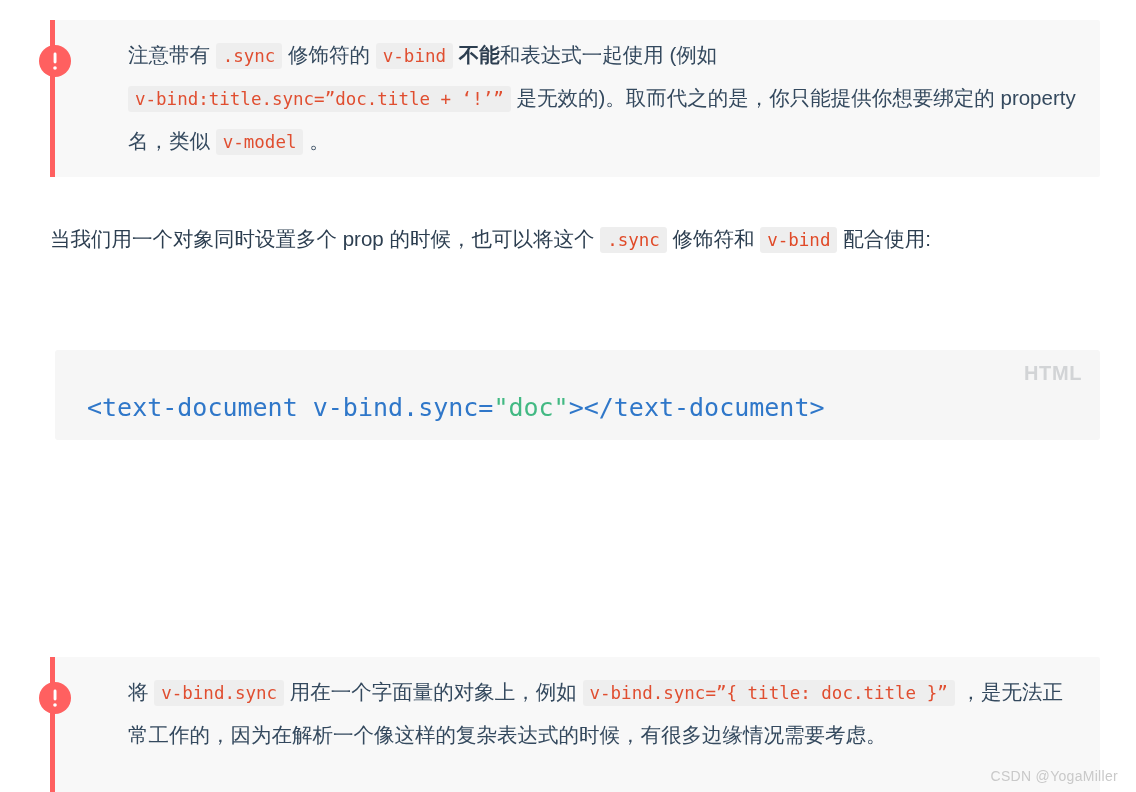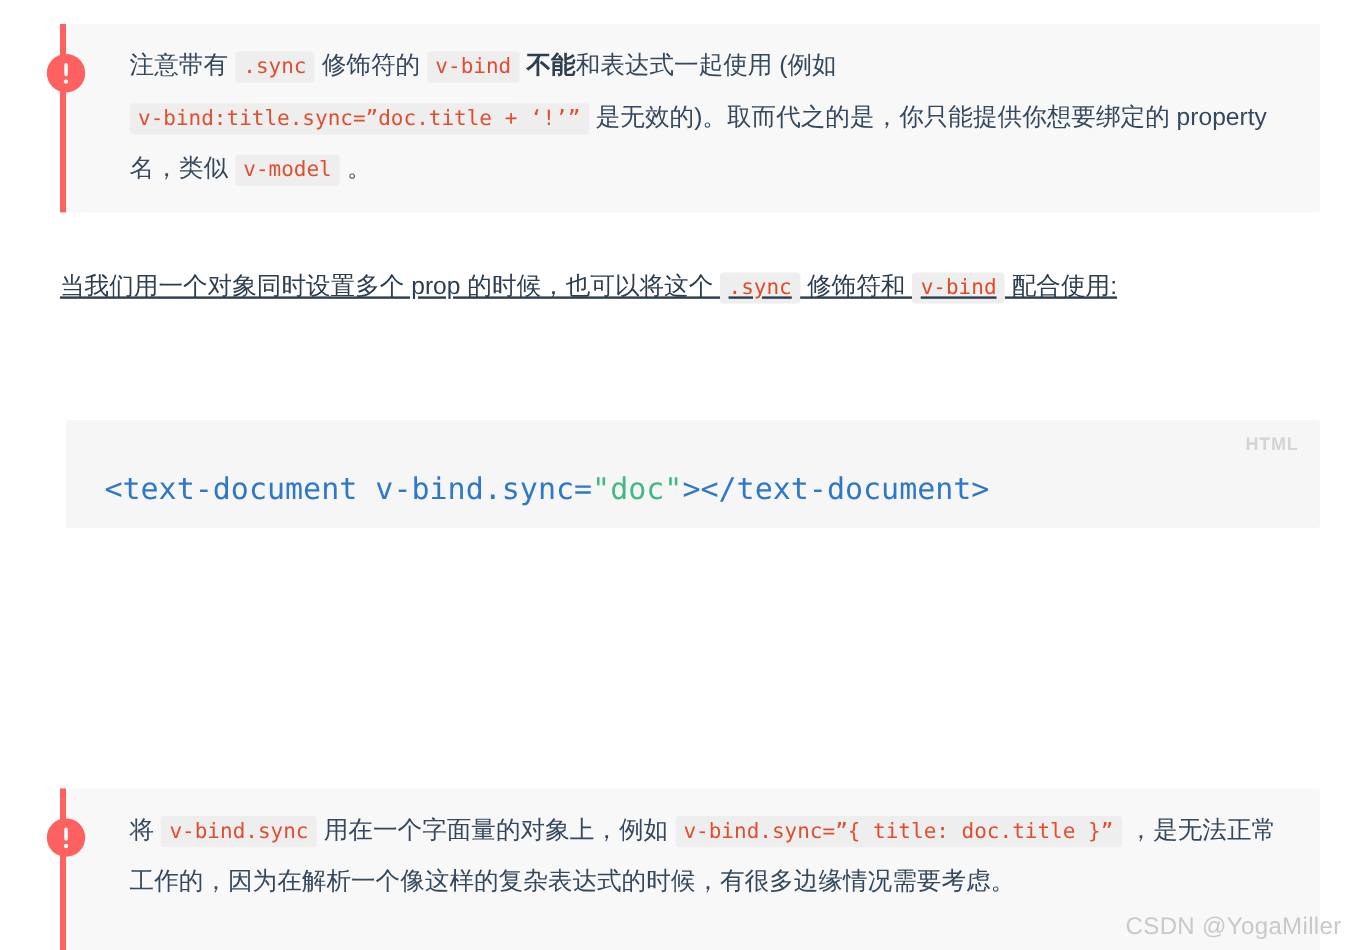--- a/index.html
+++ b/index.html
@@ -51,20 +51,21 @@
     align-items: center;
     justify-content: center;
   }
   .callout .warn-icon svg { display: block; }
 
   .callout-body {
     font-size: 20.5px;
     line-height: 41px;
     color: #34495e;
     word-break: break-word;
+    margin-left: 20px;
   }
   .callout-body .b { font-weight: bold; color: #2c3e50; }
 
   
   code.chip {
     font-family: "DejaVu Sans Mono", "Liberation Mono", monospace;
     background: #eeeeee;
     color: #e04e30;
     border-radius: 3px;
     padding: 3px 7px;
@@ -73,35 +74,34 @@
   }
   .para code.chip { color: #e04a28; }
 
   
   .para {
     position: absolute;
     font-size: 20.5px;
     line-height: 41px;
     color: #2c3e50;
     word-break: break-word;
-    text-decoration: underline;
   }
 
   
   .codeblock {
     position: absolute;
     background: #f6f6f6;
     border-radius: 3px;
     box-sizing: border-box;
   }
   .codeblock .lang {
     position: absolute;
     top: 12px;
     right: 18px;
-    font-size: 15px;
+    font-size: 20px;
     letter-spacing: 0.6px;
     color: #d2d4d6;
     font-family: "Liberation Sans", sans-serif;
     font-weight: 600;
   }
   .codeblock pre {
     margin: 0;
     padding: 44px 0 0 32px;
     font-family: "DejaVu Sans Mono", "Liberation Mono", monospace;
     font-size: 25px;
@@ -110,21 +110,21 @@
     white-space: pre;
   }
   .tok-tag { color: #2f77c9; }
   .tok-str { color: #42b983; }
 
   
   .watermark {
     position: absolute;
     right: 18px;
     bottom: 8px;
-    font-size: 20px;
+    font-size: 14px;
     color: #c9c9c9;
     font-family: "Liberation Sans", sans-serif;
     letter-spacing: 0.3px;
   }
 </style>
 </head>
 <body>
 
 <div class="page">
 

